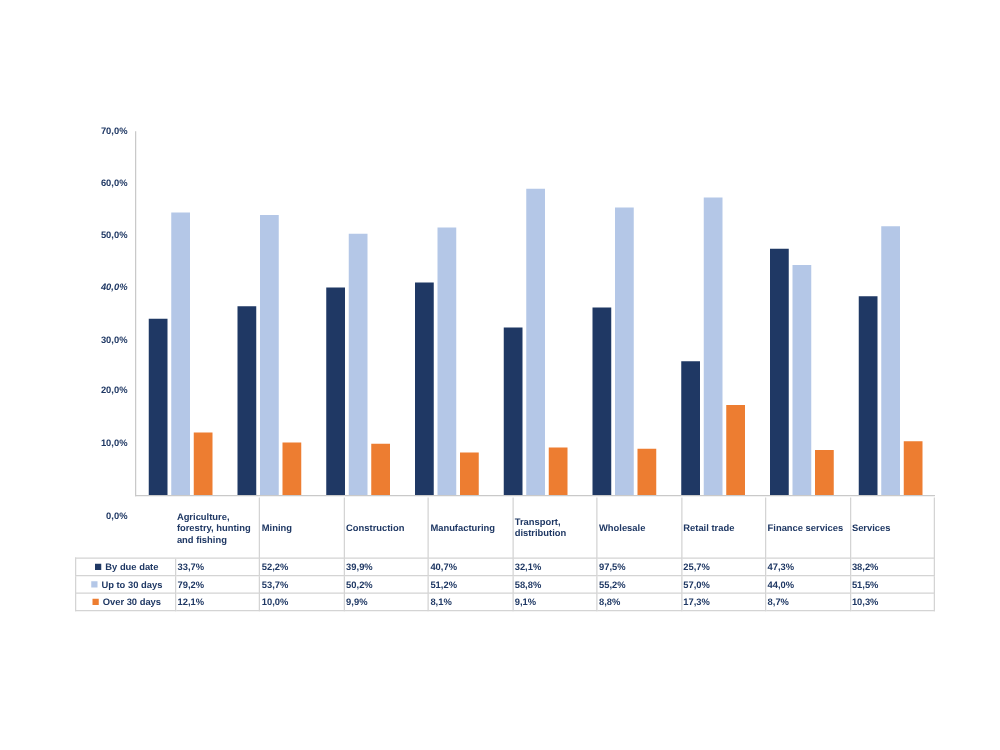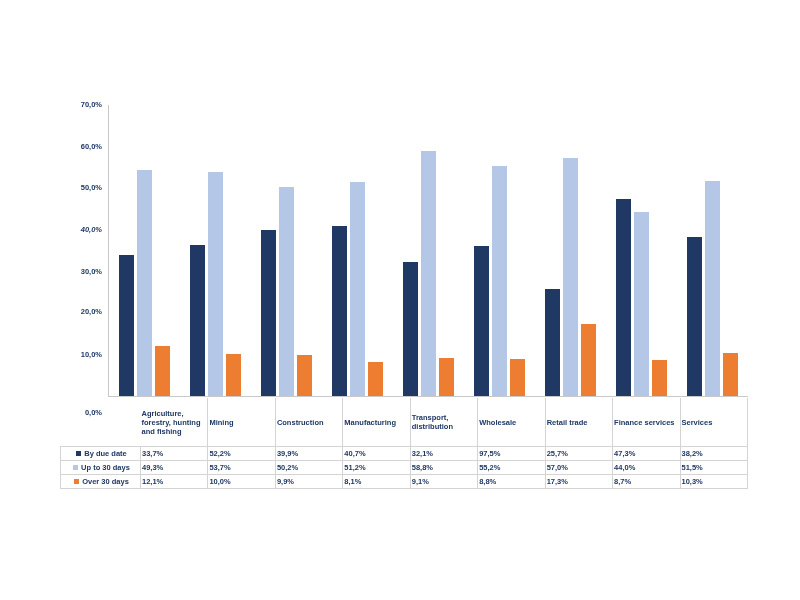--- a/index.html
+++ b/index.html
@@ -236,21 +236,21 @@
             <td>39,9%</td>
             <td>40,7%</td>
             <td>32,1%</td>
             <td>97,5%</td>
             <td>25,7%</td>
             <td>47,3%</td>
             <td>38,2%</td>
           </tr>
           <tr>
             <td class="legend-cell" style="width: 76px; margin-top: 48px;"><span class="swatch sw1"></span><span>Up to 30 days</span></td>
-            <td>49,3%</td>
+            <td>79,2%</td>
             <td>53,7%</td>
             <td>50,2%</td>
             <td>51,2%</td>
             <td>58,8%</td>
             <td>55,2%</td>
             <td>57,0%</td>
             <td>44,0%</td>
             <td>51,5%</td>
           </tr>
           <tr>

